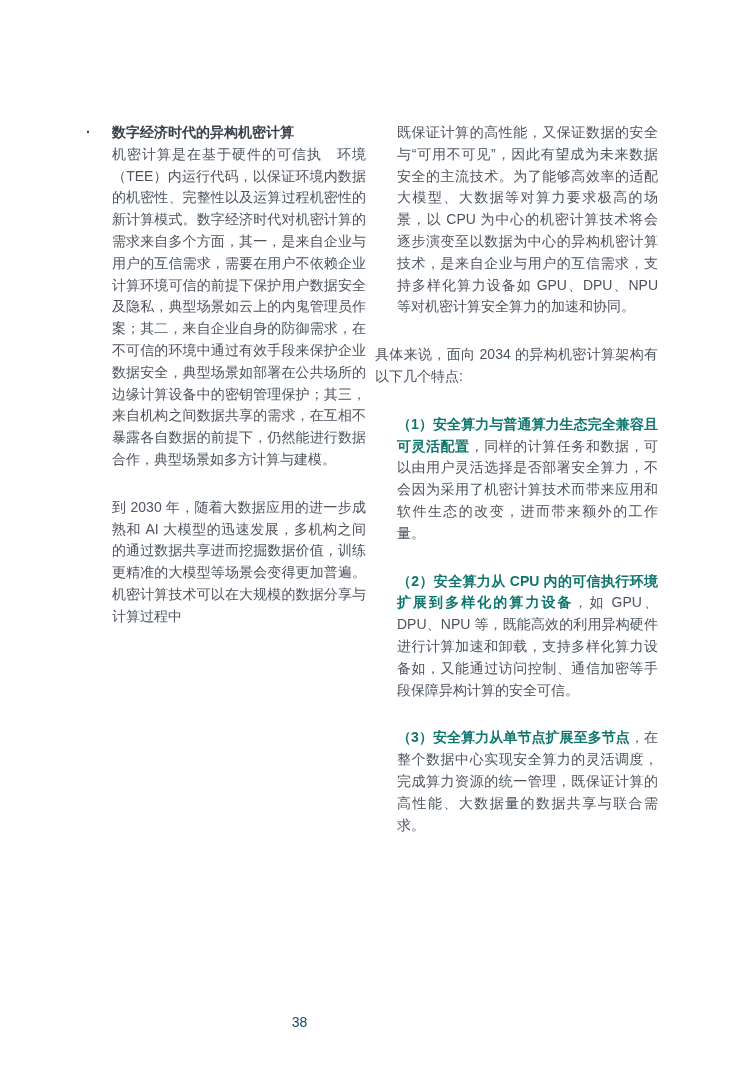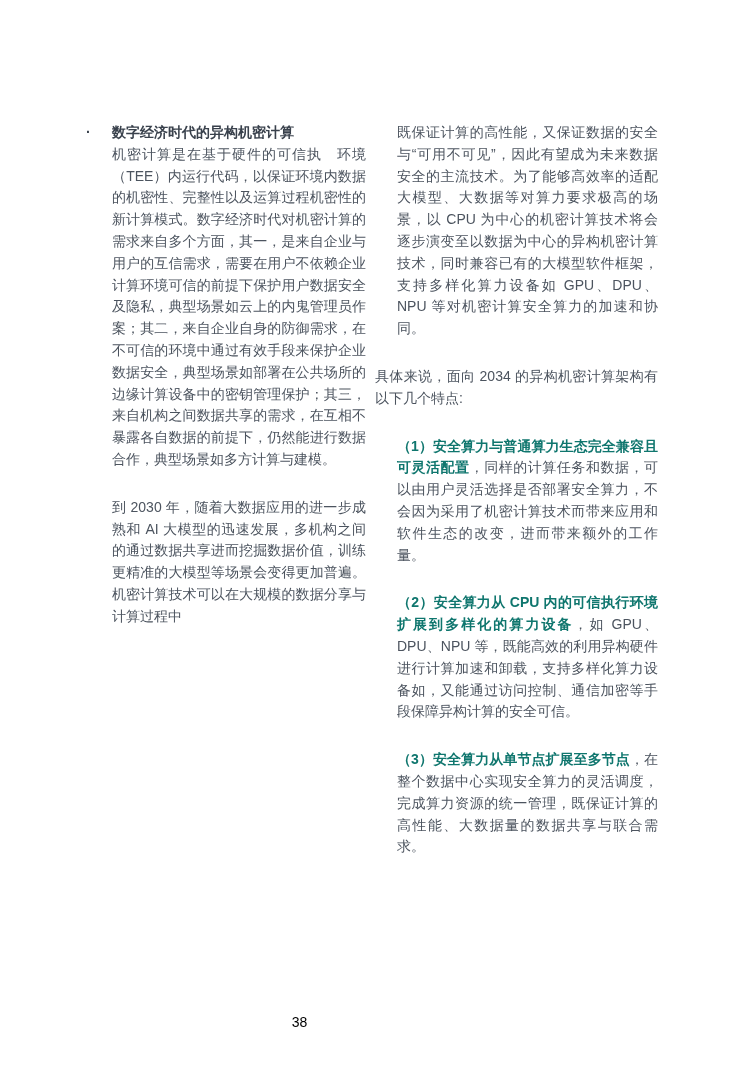--- a/index.html
+++ b/index.html
@@ -33,41 +33,41 @@
   p{margin:0 0 26px 26px;}
   .col-right p.cont,.col-right p.point{margin-left:22px;}
   .col-right p.intro{margin-left:0;}
   p.last{margin-bottom:0;}
   strong{font-weight:700;color:#0f766e;}
   .page-number{
     position:absolute;
     left:0;top:1012px;width:599px;
     text-align:center;
     font-size:14px;line-height:21px;
-    color:#000000;
+    color:#0c4a6e;
   }
 </style>
 </head>
 <body>
 
 <div class="page">
 
   <div class="content">
 
     <div class="col col-left">
       <div class="lead-row">
         <span class="bullet">·</span>
         <h3 class="heading">数字经济时代的异构机密计算</h3>
       </div>
       <p>机密计算是在基于硬件的可信执　环境（TEE）内运行代码，以保证环境内数据的机密性、完整性以及运算过程机密性的新计算模式。数字经济时代对机密计算的需求来自多个方面，其一，是来自企业与用户的互信需求，需要在用户不依赖企业计算环境可信的前提下保护用户数据安全及隐私，典型场景如云上的内鬼管理员作案；其二，来自企业自身的防御需求，在不可信的环境中通过有效手段来保护企业数据安全，典型场景如部署在公共场所的边缘计算设备中的密钥管理保护；其三，来自机构之间数据共享的需求，在互相不暴露各自数据的前提下，仍然能进行数据合作，典型场景如多方计算与建模。</p>
       <p class="last">到 2030 年，随着大数据应用的进一步成熟和 AI 大模型的迅速发展，多机构之间的通过数据共享进而挖掘数据价值，训练更精准的大模型等场景会变得更加普遍。机密计算技术可以在大规模的数据分享与计算过程中</p>
     </div>
 
     <div class="col col-right">
-      <p class="cont">既保证计算的高性能，又保证数据的安全与“可用不可见”，因此有望成为未来数据安全的主流技术。为了能够高效率的适配大模型、大数据等对算力要求极高的场景，以 CPU 为中心的机密计算技术将会逐步演变至以数据为中心的异构机密计算技术，同时兼容已有的大模型软件框架，支持多样化算力设备如 GPU、DPU、NPU 等对机密计算安全算力的加速和协同。</p>
+      <p class="cont">既保证计算的高性能，又保证数据的安全与“可用不可见”，因此有望成为未来数据安全的主流技术。为了能够高效率的适配大模型、大数据等对算力要求极高的场景，以 CPU 为中心的机密计算技术将会逐步演变至以数据为中心的异构机密计算技术，是来自企业与用户的互信需求，支持多样化算力设备如 GPU、DPU、NPU 等对机密计算安全算力的加速和协同。</p>
       <p class="intro">具体来说，面向 2034 的异构机密计算架构有以下几个特点:</p>
       <p class="point"><strong>（1）安全算力与普通算力生态完全兼容且可灵活配置</strong><span>，同样的计算任务和数据，可以由用户灵活选择是否部署安全算力，不会因为采用了机密计算技术而带来应用和软件生态的改变，进而带来额外的工作量。</span></p>
       <p class="point"><strong>（2）安全算力从 CPU 内的可信执行环境扩展到多样化的算力设备</strong><span>，如 GPU、DPU、NPU 等，既能高效的利用异构硬件进行计算加速和卸载，支持多样化算力设备如，又能通过访问控制、通信加密等手段保障异构计算的安全可信。</span></p>
       <p class="point last"><strong>（3）安全算力从单节点扩展至多节点</strong><span>，在整个数据中心实现安全算力的灵活调度，完成算力资源的统一管理，既保证计算的高性能、大数据量的数据共享与联合需求。</span></p>
     </div>
 
   </div>
 
   <div class="page-number">38</div>
 

